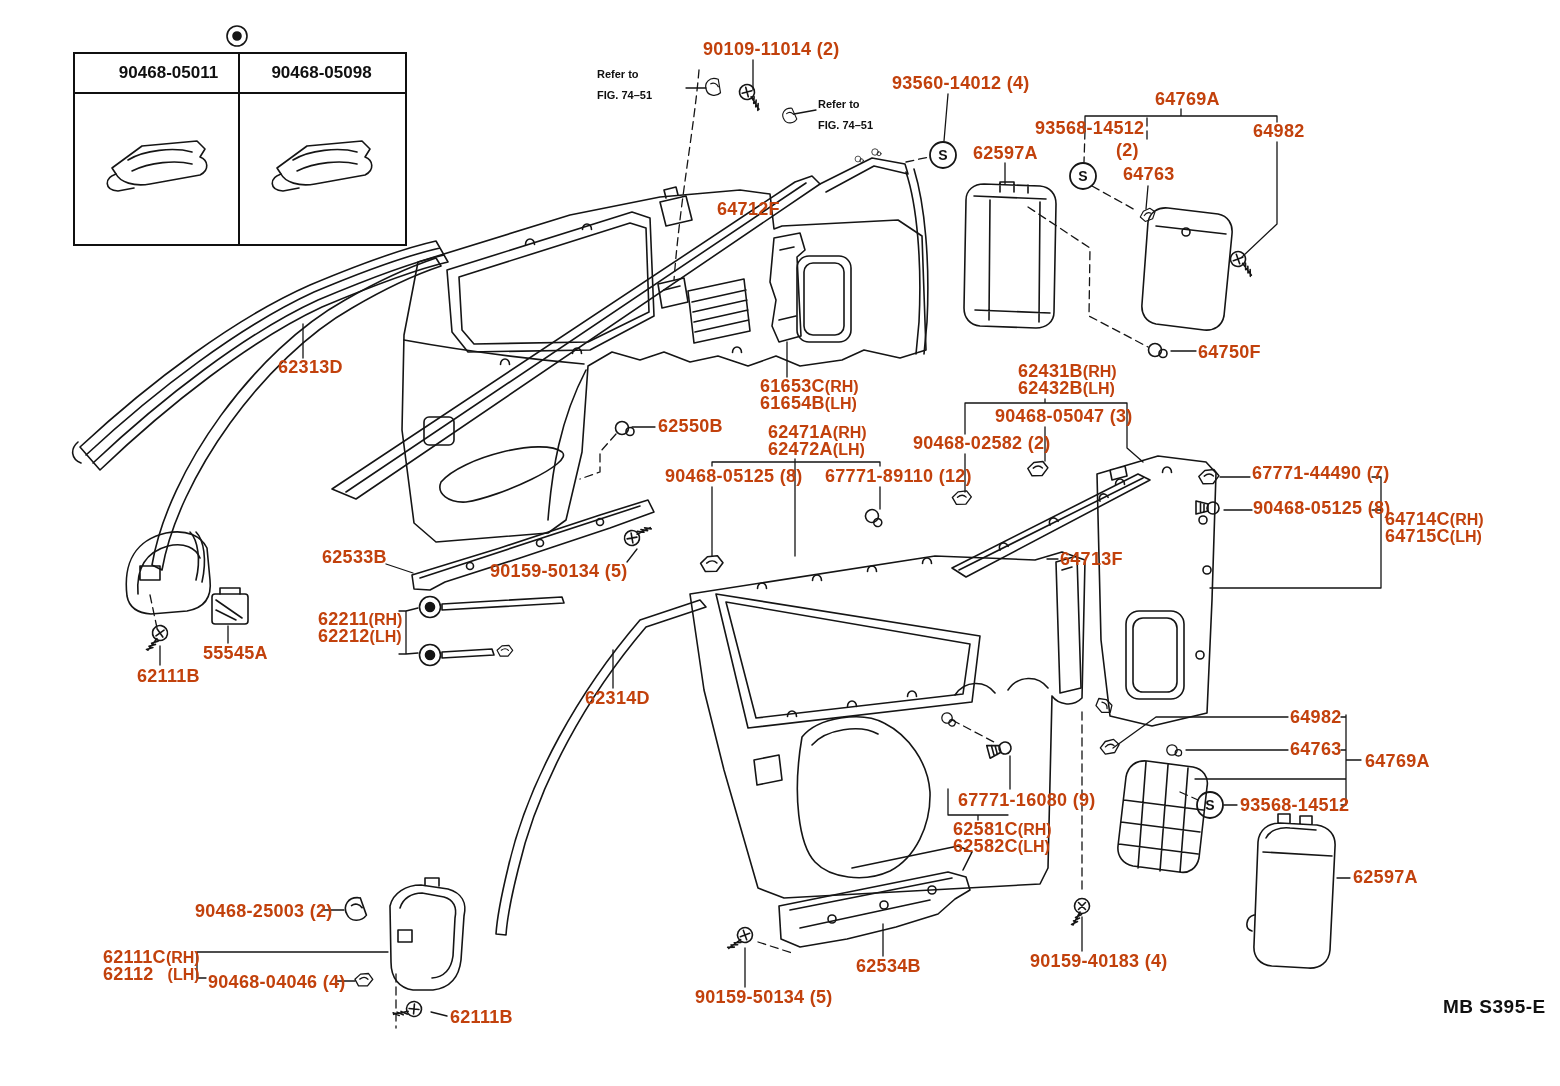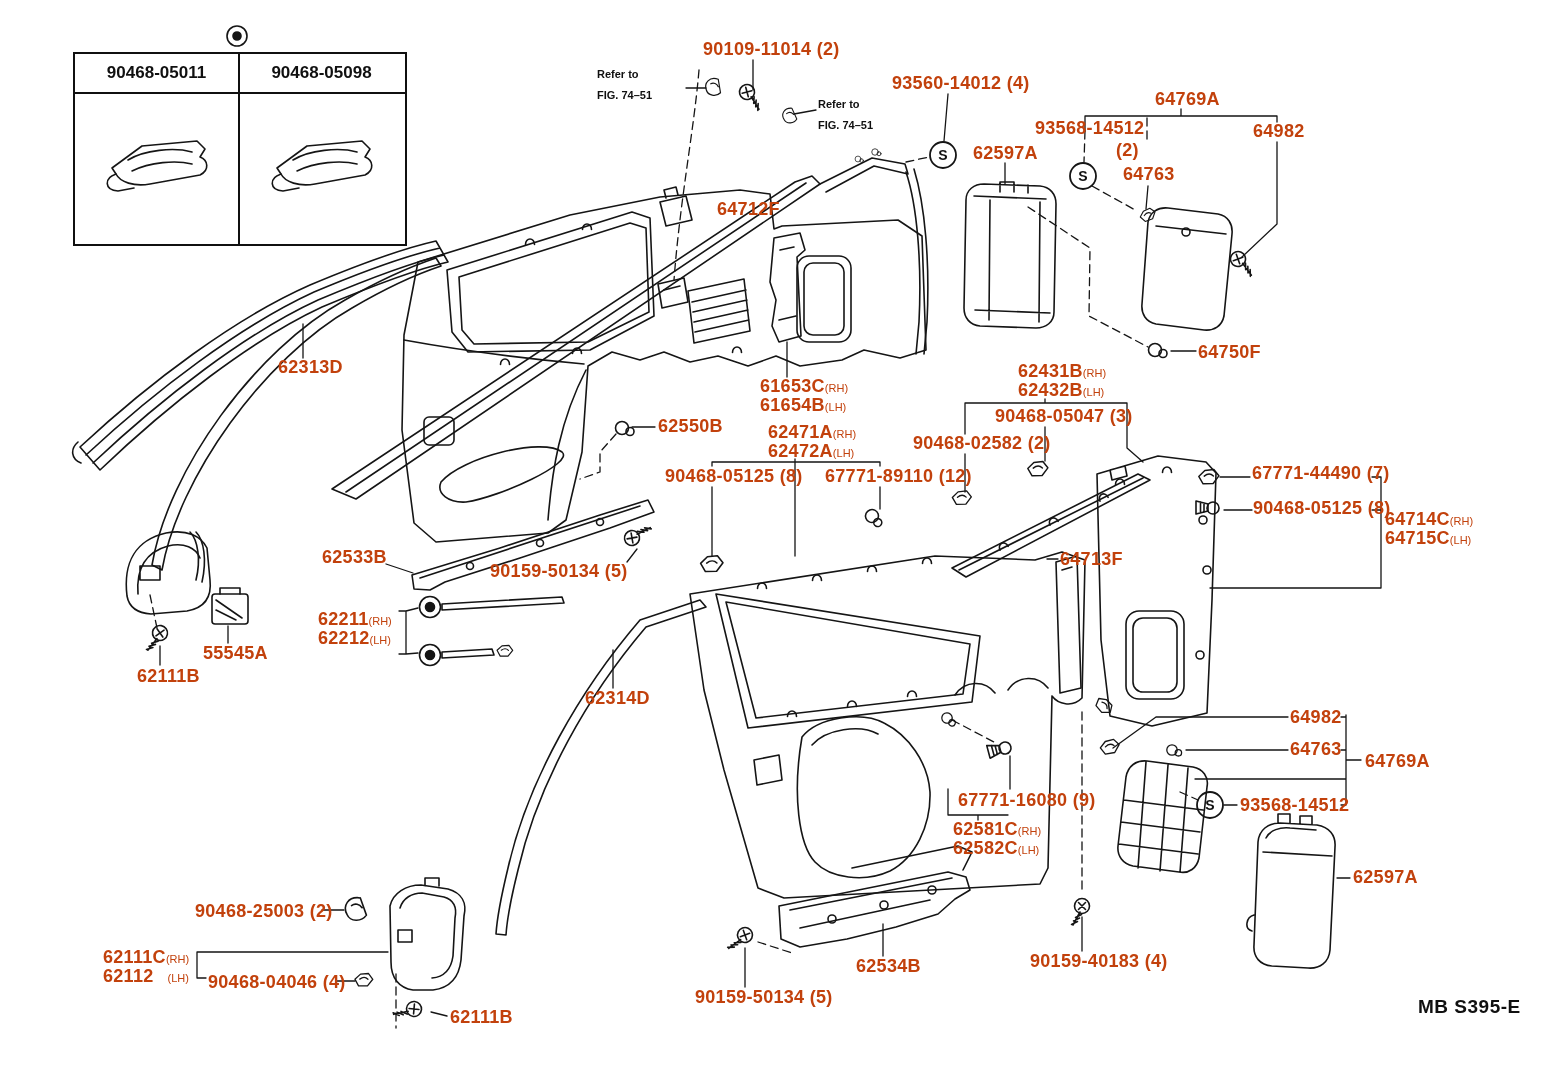--- a/index.html
+++ b/index.html
@@ -1,32 +1,32 @@
 <!DOCTYPE html>
 <html><head>
 <meta charset="utf-8">
 <style>
   html,body{margin:0;padding:0;background:#ffffff;}
   .canvas{position:relative;width:1560px;height:1086px;background:#fff;overflow:hidden;
           font-family:"Liberation Sans", sans-serif;color:#101010;}
   svg.art{position:absolute;left:0;top:0;}
   .lb{position:absolute;font-size:18px;font-weight:bold;white-space:nowrap;
       letter-spacing:.3px;color:#c2410c;line-height:18px;}
-  .lb .sx{font-size:11px;font-weight:normal;letter-spacing:0;}
+  .lb .sx{font-size:16px;font-weight:bold;letter-spacing:0;}
   .lb .sx.gap{margin-left:14px;}
   .lb.two .row{line-height:17px;}
   .ref{position:absolute;font-size:11px;font-weight:bold;line-height:21px;white-space:nowrap;}
   .ref-table{position:absolute;border:2px solid #101010;}
   .ref-table .vline{position:absolute;left:163px;top:0;bottom:0;width:0;border-left:2px solid #101010;}
   .ref-table .hline{position:absolute;top:38px;left:0;right:0;height:0;border-top:2px solid #101010;}
   .ref-table .cell{position:absolute;top:0;height:38px;width:163px;display:flex;
                    align-items:center;justify-content:center;font-size:17px;font-weight:bold;}
-  .ref-table .c1{left:0;}
+  .ref-table .c1{left:12px;}
   .ref-table .c2{left:165px;}
-  .scode{position:absolute;font-size:19px;font-weight:bold;letter-spacing:.5px;}
+  .scode{position:absolute;font-size:19px;font-weight:bold;letter-spacing:.5px;margin-left:25px;}
 </style>
 </head>
 <body>
 
 <div class="canvas">
 
   <svg class="art" width="1560" height="1086" viewBox="0 0 1560 1086" fill="none" stroke="#151515" stroke-width="1.6" stroke-linecap="round" stroke-linejoin="round">
     <defs>
       <g id="g-screw">
         <circle r="7.5"></circle>

